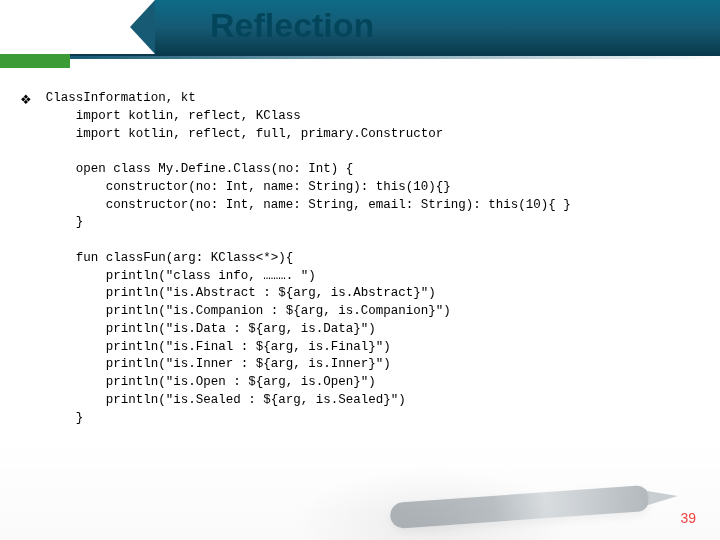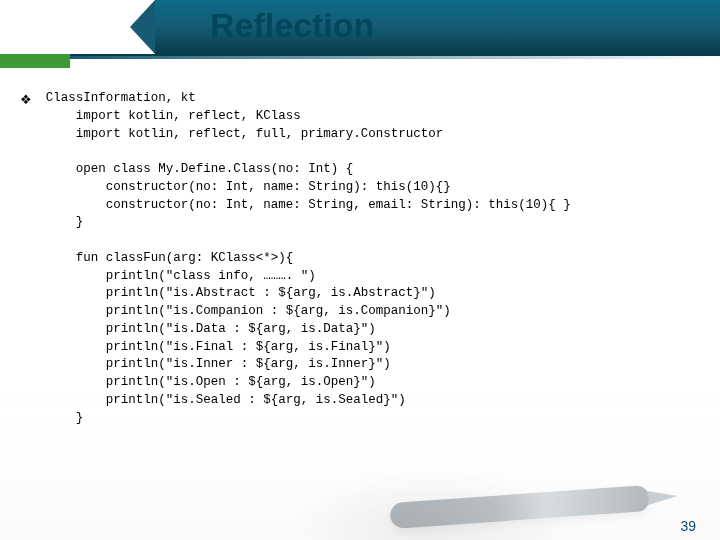--- a/index.html
+++ b/index.html
@@ -125,23 +125,23 @@
     width: 0;
     height: 0;
     border-left: 30px solid #5a6a74;
     border-top: 7px solid transparent;
     border-bottom: 7px solid transparent;
     opacity: 0.9;
   }
   .page-num {
     position: absolute;
     right: 24px;
-    bottom: 6px;
+    bottom: 14px;
     font-size: 14px;
-    color: #0c4a6e;
+    color: #ef4444;
   }
 </style>
 </head>
 <body>
 
 <div class="bg-image"></div>
 <div class="pen"></div>
 
 <div class="header">
   <div class="title-bar"></div>

